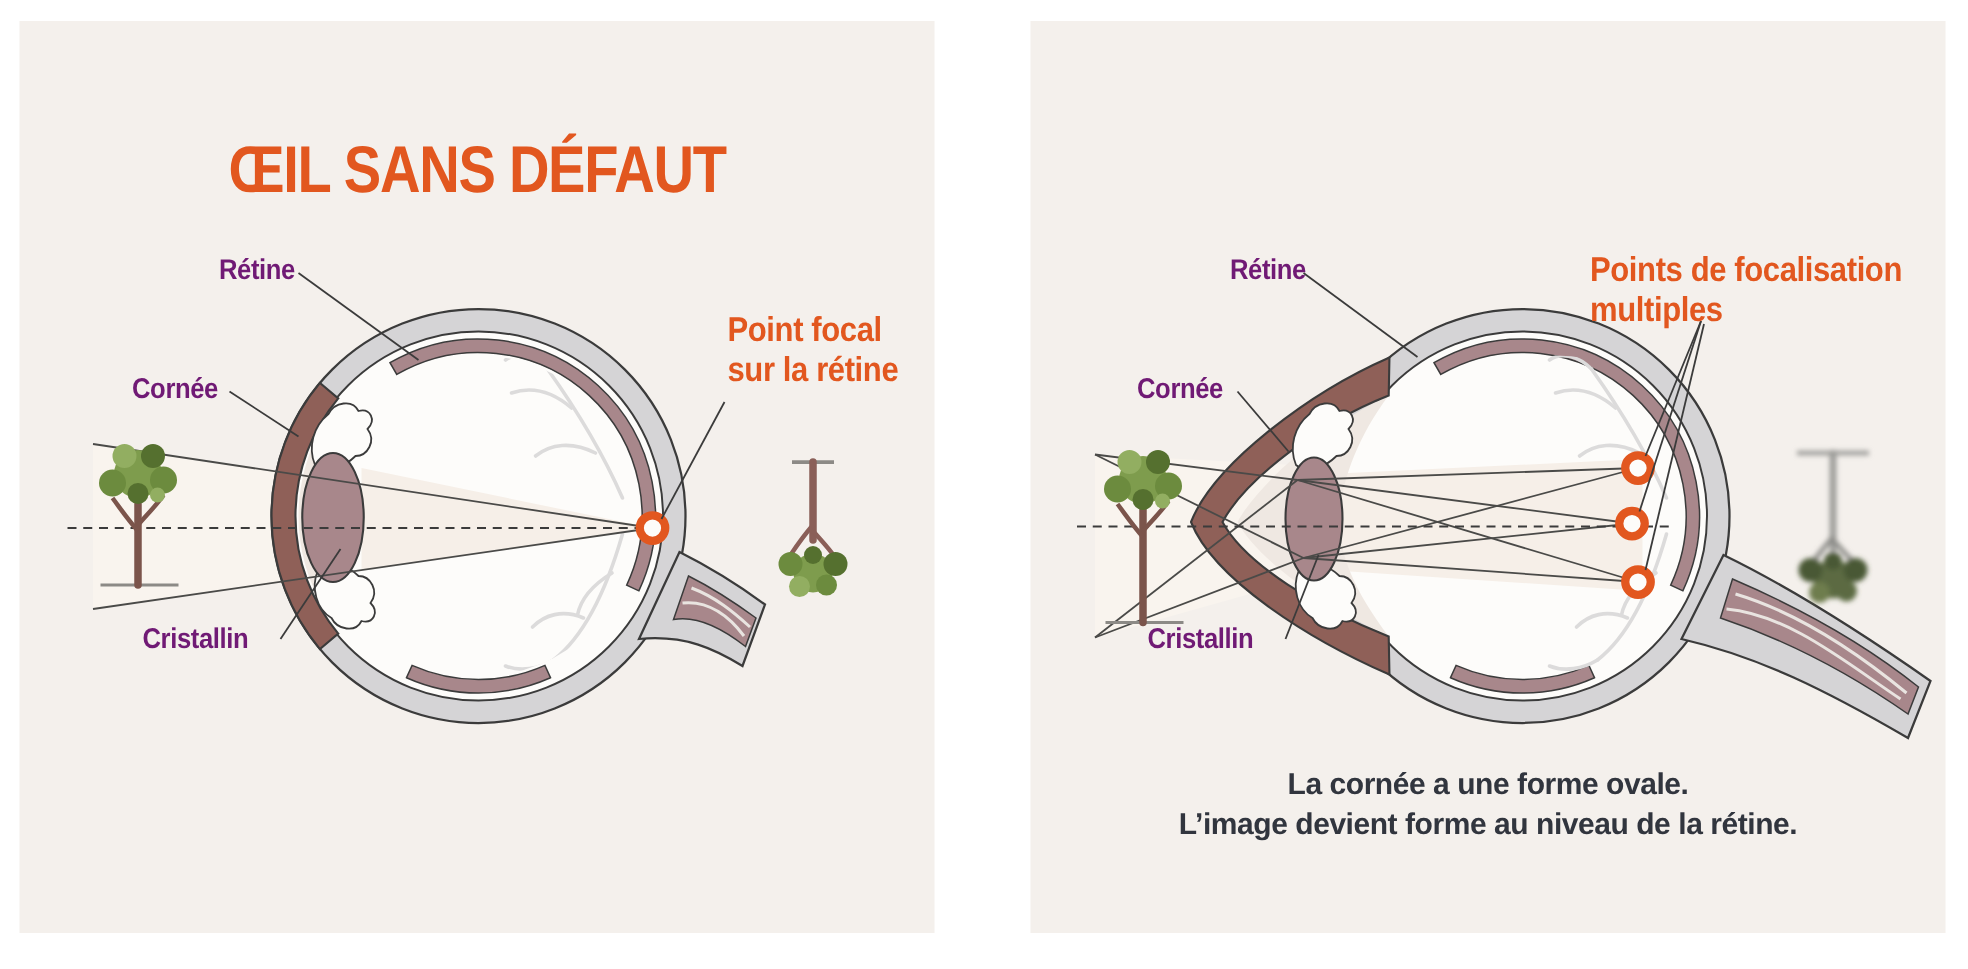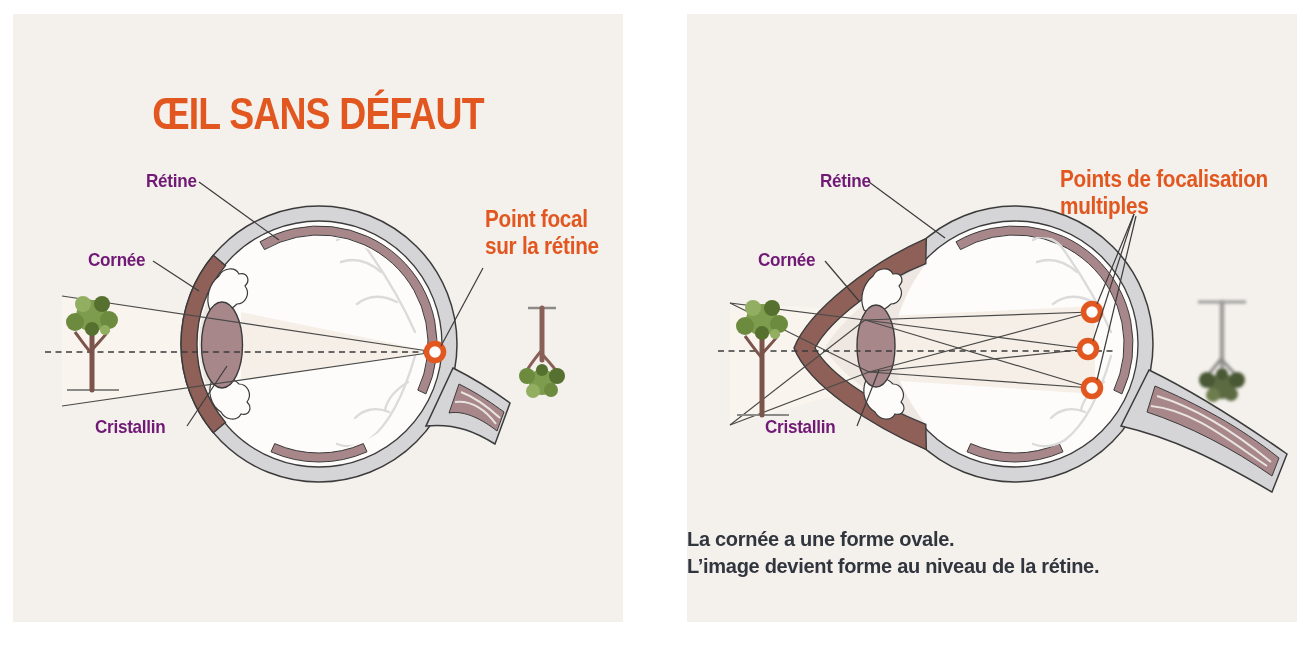--- a/index.html
+++ b/index.html
@@ -8,21 +8,21 @@
   #panel-left{left:13px;}
   #panel-right{left:687px;}
   .art{position:absolute;left:0;top:0;width:610px;height:608px;}
   .title{position:absolute;top:46px;left:0;width:100%;text-align:center;color:#E2571F;
          font-size:44px;font-weight:bold;letter-spacing:-1px;white-space:nowrap;}
   .title .cond{display:inline-block;transform:scaleX(.85);transform-origin:50% 50%;}
   .lbl{position:absolute;color:#701a75;font-size:19px;font-weight:bold;letter-spacing:-.3px;white-space:nowrap;}
   .lbl .cond,.focal .cond{display:inline-block;transform:scaleX(.9);transform-origin:0 50%;}
   .focal{position:absolute;color:#E2571F;font-size:23px;font-weight:bold;letter-spacing:-.3px;
          line-height:1.18;white-space:nowrap;}
-  .caption{position:absolute;left:0;width:100%;top:512px;text-align:left;color:#31353E;
+  .caption{position:absolute;left:0;width:100%;top:496px;text-align:center;color:#31353E;
            font-size:20px;font-weight:bold;letter-spacing:-.3px;line-height:1.35;}
 </style>
 </head>
 <body>
 
 <section class="panel" id="panel-left">
 
   <svg class="art" viewBox="0 0 610 608" xmlns="http://www.w3.org/2000/svg">
     <defs>
       <clipPath id="vclipL">

